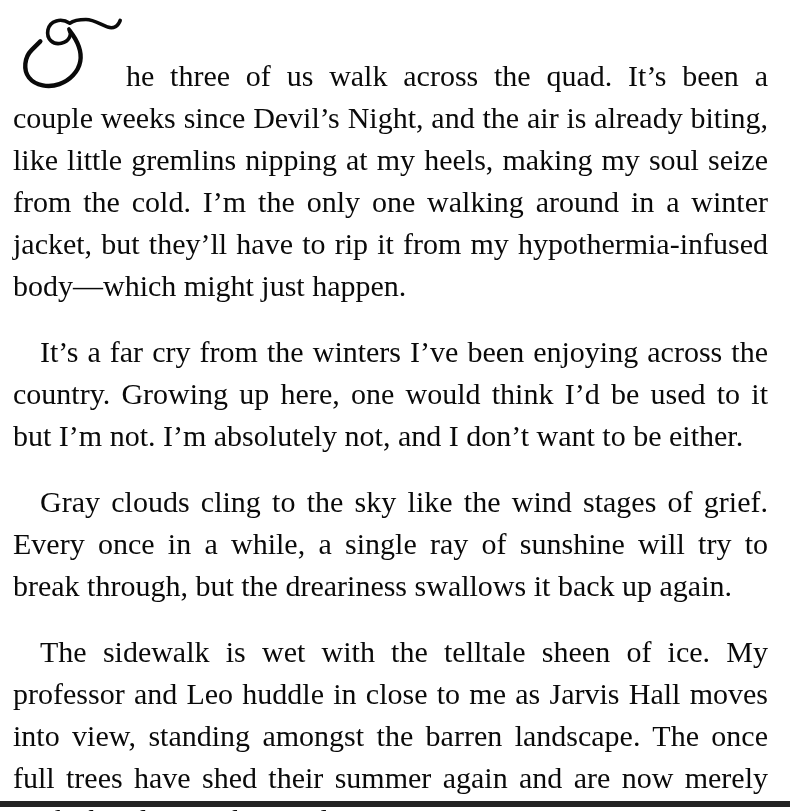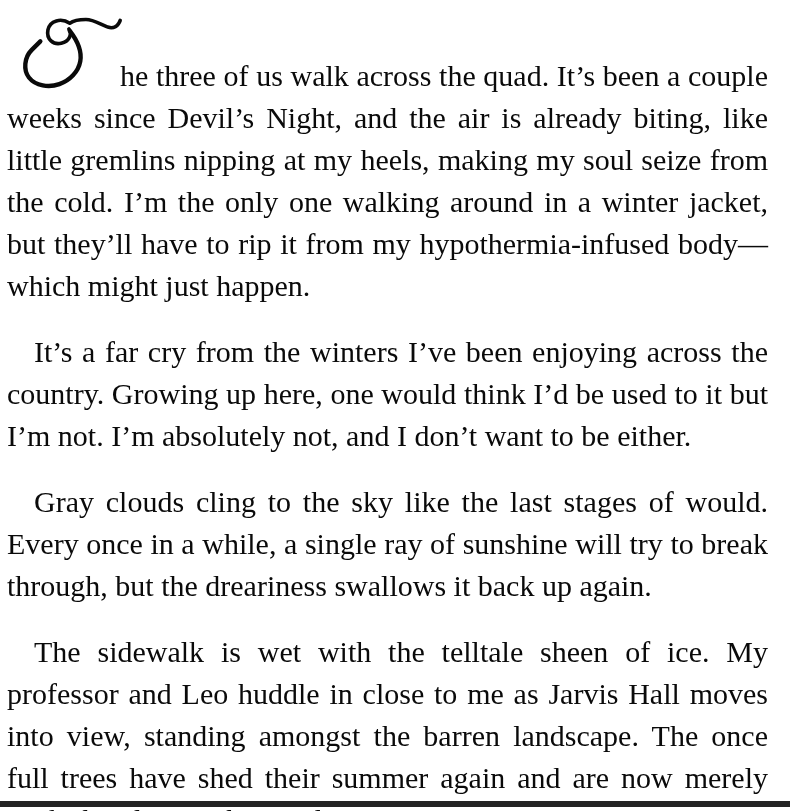--- a/index.html
+++ b/index.html
@@ -5,21 +5,21 @@
   html, body { margin: 0; padding: 0; }
   body {
     width: 790px; height: 811px;
     background: #ffffff;
     overflow: hidden;
   }
   .page {
     position: relative;
     width: 790px; height: 811px;
     box-sizing: border-box;
-    padding: 55px 22px 0 7px;
+    padding: 55px 22px 0 13px;
     background: #ffffff;
     font-family: "Liberation Serif", "DejaVu Serif", serif;
     color: #0a0a0a;
   }
   .para {
     margin: 0 0 13px 0;
     font-size: 30px;
     line-height: 42px;
     text-align: justify;
     text-justify: inter-word;
@@ -74,19 +74,19 @@
                  C 28 44, 31 41, 34 38"></path>
       </g>
     </svg>
     <span class="sr-only">T</span>
   </span>
 
   <p class="para first"><span class="dc-spacer"></span><span>he three of us walk across the quad. It’s been a couple weeks since Devil’s Night, and the air is already biting, like little gremlins nipping at my heels, making my soul seize from the cold. I’m the only one walking around in a winter jacket, but they’ll have to rip it from my hypothermia-infused body—which might just happen.</span></p>
 
   <p class="para ind">It’s a far cry from the winters I’ve been enjoying across the country. Growing up here, one would think I’d be used to it but I’m not. I’m absolutely not, and I don’t want to be either.</p>
 
-  <p class="para ind">Gray clouds cling to the sky like the last stages of would. Every once in a while, a single ray of sunshine will try to break through, but the dreariness swallows it back up again.</p>
+  <p class="para ind">Gray clouds cling to the sky like the wind stages of grief. Every once in a while, a single ray of sunshine will try to break through, but the dreariness swallows it back up again.</p>
 
   <p class="para ind">The sidewalk is wet with the telltale sheen of ice. My professor and Leo huddle in close to me as Jarvis Hall moves into view, standing amongst the barren landscape. The once full trees have shed their summer again and are now merely sticks bending in the wind.</p>
 
   <div class="bottom-bar" style="background: rgb(35, 35, 35);"></div>
 
 </div>
 
 </body></html>

